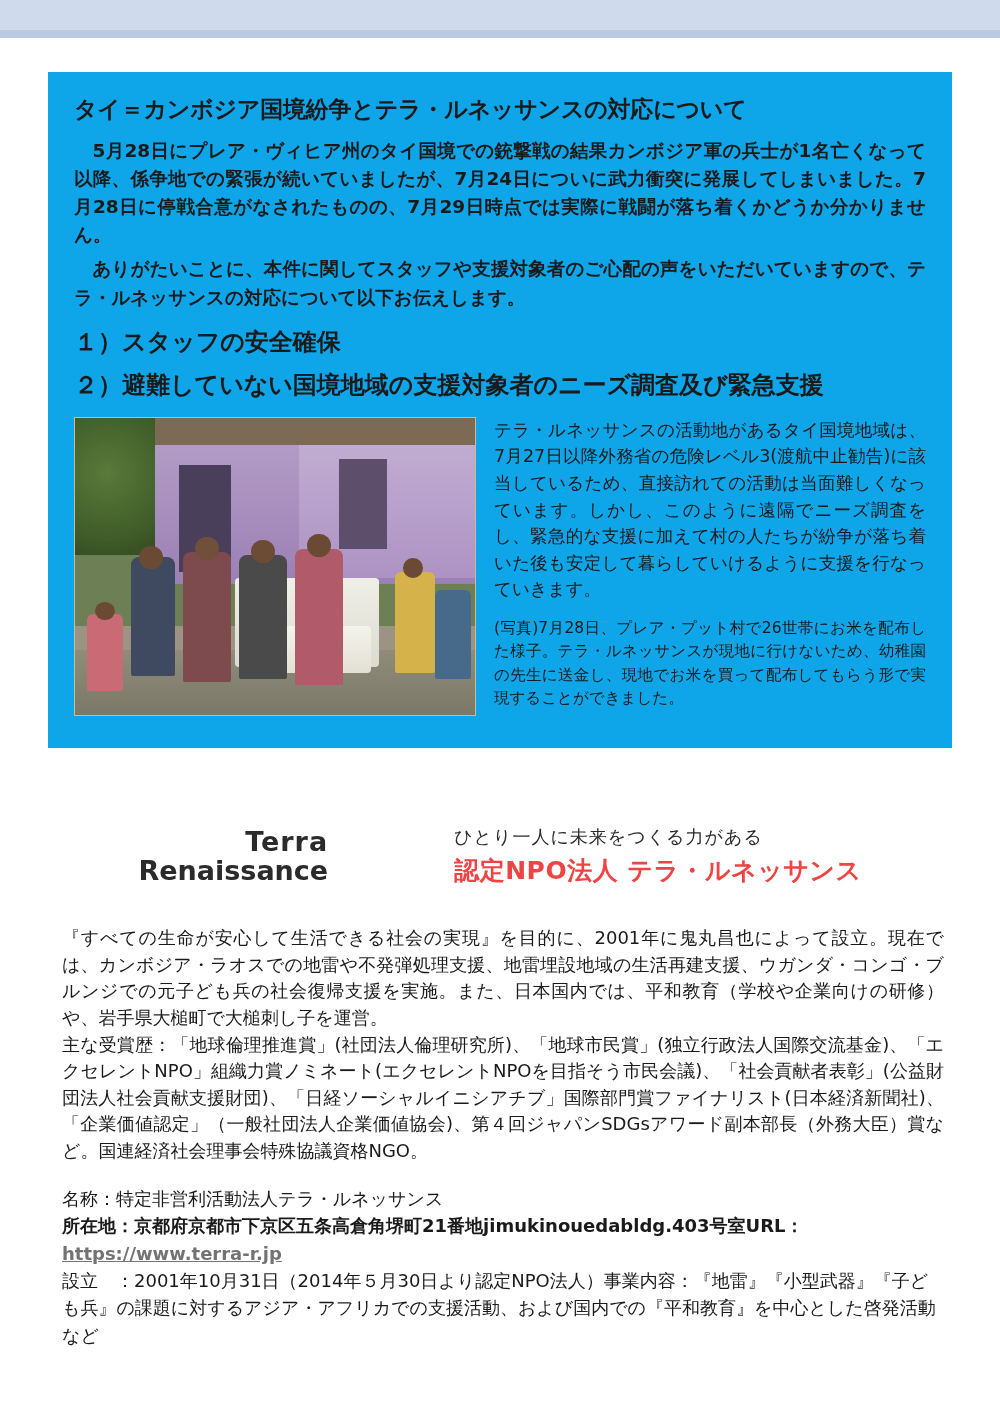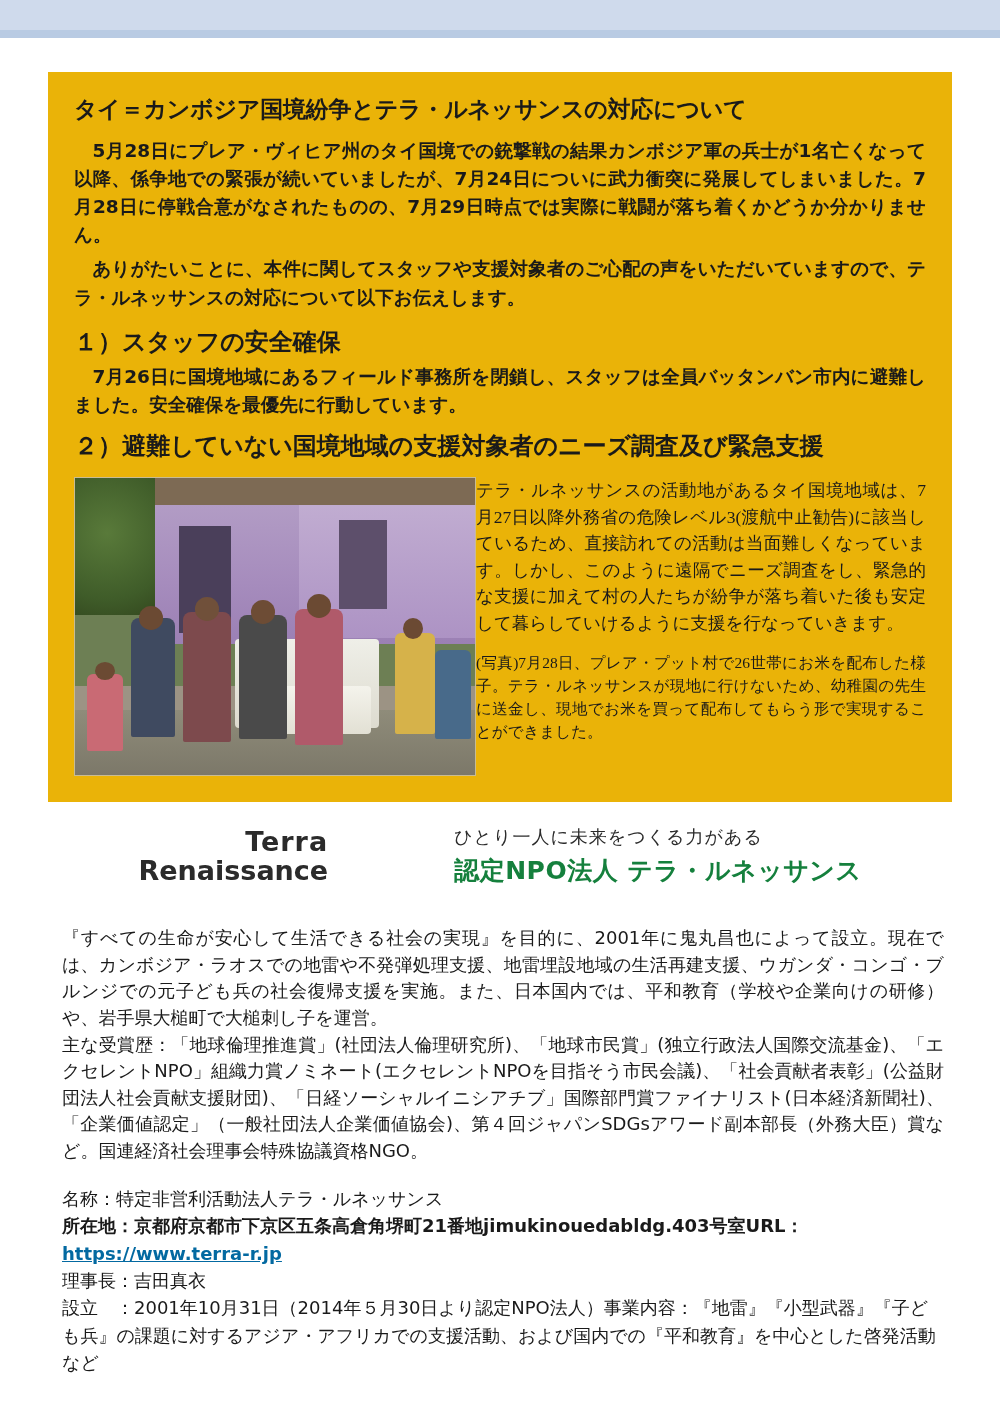--- a/index.html
+++ b/index.html
@@ -43,21 +43,21 @@
     height: 8px;
     background: #b9cbe3;
   }
 
   
   .article {
     position: absolute;
     top: 72px;
     left: 48px;
     width: 904px;
-    background: #eab308;
+    background: #0ea5e9;
     padding: 22px 26px 26px 26px;
     box-sizing: border-box;
   }
   .article h1 {
     font-size: 23px;
     line-height: 1.35;
     margin: 0 0 12px 0;
     font-weight: bold;
     letter-spacing: -0.2px;
   }
@@ -78,22 +78,22 @@
     line-height: 1.4;
   }
   .article h2.tight {
     margin-top: 10px;
   }
 
   
   .photo-row {
     display: flex;
     margin-top: 14px;
+    gap: 18px;
     align-items: flex-start;
-    font-family: Liberation Serif, serif;
   }
   .photo {
     width: 400px;
     height: 297px;
     flex: 0 0 400px;
     position: relative;
     overflow: hidden;
     background: #6d7f54;
     border: 1px solid #c9bc93;
   }
@@ -221,21 +221,21 @@
   .logo-tag .t1 {
     font-size: 18px;
     letter-spacing: 1px;
     color: #2b2b2b;
     margin-bottom: 6px;
   }
   .logo-tag .t2 {
     font-size: 25px;
     font-weight: bold;
     letter-spacing: 0.5px;
-    color: #15803d;
+    color: #ef4444;
   }
 
   
   .desc {
     position: absolute;
     top: 925px;
     left: 62px;
     width: 882px;
     font-size: 18px;
     line-height: 1.48;
@@ -250,42 +250,41 @@
     position: absolute;
     top: 1185px;
     left: 62px;
     width: 882px;
     font-size: 18px;
     line-height: 1.52;
   }
   .contact p { margin: 0; }
   .contact .bold { font-weight: bold; }
   a.link {
-    color: #0369a1;
+    color: #737373;
     text-decoration: underline;
   }
 </style>
 </head>
 <body>
 
 <div class="page">
 
   <div class="top-bar">
     <div class="top-bar-inner"></div>
     <div class="top-bar-line"></div>
   </div>
 
   <div class="article">
     <h1>タイ＝カンボジア国境紛争とテラ・ルネッサンスの対応について</h1>
 
     <p class="indent">5月28日にプレア・ヴィヒア州のタイ国境での銃撃戦の結果カンボジア軍の兵士が1名亡くなって以降、係争地での緊張が続いていましたが、7月24日についに武力衝突に発展してしまいました。7月28日に停戦合意がなされたものの、7月29日時点では実際に戦闘が落ち着くかどうか分かりません。</p>
     <p class="indent">ありがたいことに、本件に関してスタッフや支援対象者のご心配の声をいただいていますので、テラ・ルネッサンスの対応について以下お伝えします。</p>
 
     <h2>１）スタッフの安全確保</h2>
-    <p class="indent">7月26日に国境地域にあるフィールド事務所を閉鎖し、スタッフは全員バッタンバン市内に避難しました。安全確保を最優先に行動しています。</p>
 
     <h2 class="tight">２）避難していない国境地域の支援対象者のニーズ調査及び緊急支援</h2>
 
     <div class="photo-row">
       <div class="photo">
         <div class="ph-sky"></div>
         <div class="ph-wall"></div>
         <div class="ph-wall2"></div>
         <div class="ph-roof"></div>
         <div class="ph-door"></div>
@@ -337,17 +336,16 @@
   </div>
 
   <div class="desc">
     <p>『すべての生命が安心して生活できる社会の実現』を目的に、2001年に鬼丸昌也によって設立。現在では、カンボジア・ラオスでの地雷や不発弾処理支援、地雷埋設地域の生活再建支援、ウガンダ・コンゴ・ブルンジでの元子ども兵の社会復帰支援を実施。また、日本国内では、平和教育（学校や企業向けの研修）や、岩手県大槌町で大槌刺し子を運営。</p>
     <p>主な受賞歴：「地球倫理推進賞」(社団法人倫理研究所)、「地球市民賞」(独立行政法人国際交流基金)、「エクセレントNPO」組織力賞ノミネート(エクセレントNPOを目指そう市民会議)、「社会貢献者表彰」(公益財団法人社会貢献支援財団)、「日経ソーシャルイニシアチブ」国際部門賞ファイナリスト(日本経済新聞社)、「企業価値認定」（一般社団法人企業価値協会)、第４回ジャパンSDGsアワード副本部長（外務大臣）賞など。国連経済社会理事会特殊協議資格NGO。</p>
   </div>
 
   <div class="contact">
     <p>名称：特定非営利活動法人テラ・ルネッサンス</p>
     <p class="bold"><span>所在地：京都府京都市下京区五条高倉角堺町21番地jimukinouedabldg.403号室URL：</span><a class="link" href="#">https://www.terra-r.jp</a></p>
-    <p>理事長：吉田真衣</p>
     <p>設立　：2001年10月31日（2014年５月30日より認定NPO法人）事業内容：『地雷』『小型武器』『子ども兵』の課題に対するアジア・アフリカでの支援活動、および国内での『平和教育』を中心とした啓発活動など</p>
   </div>
 
 </div>
 
 </body></html>

